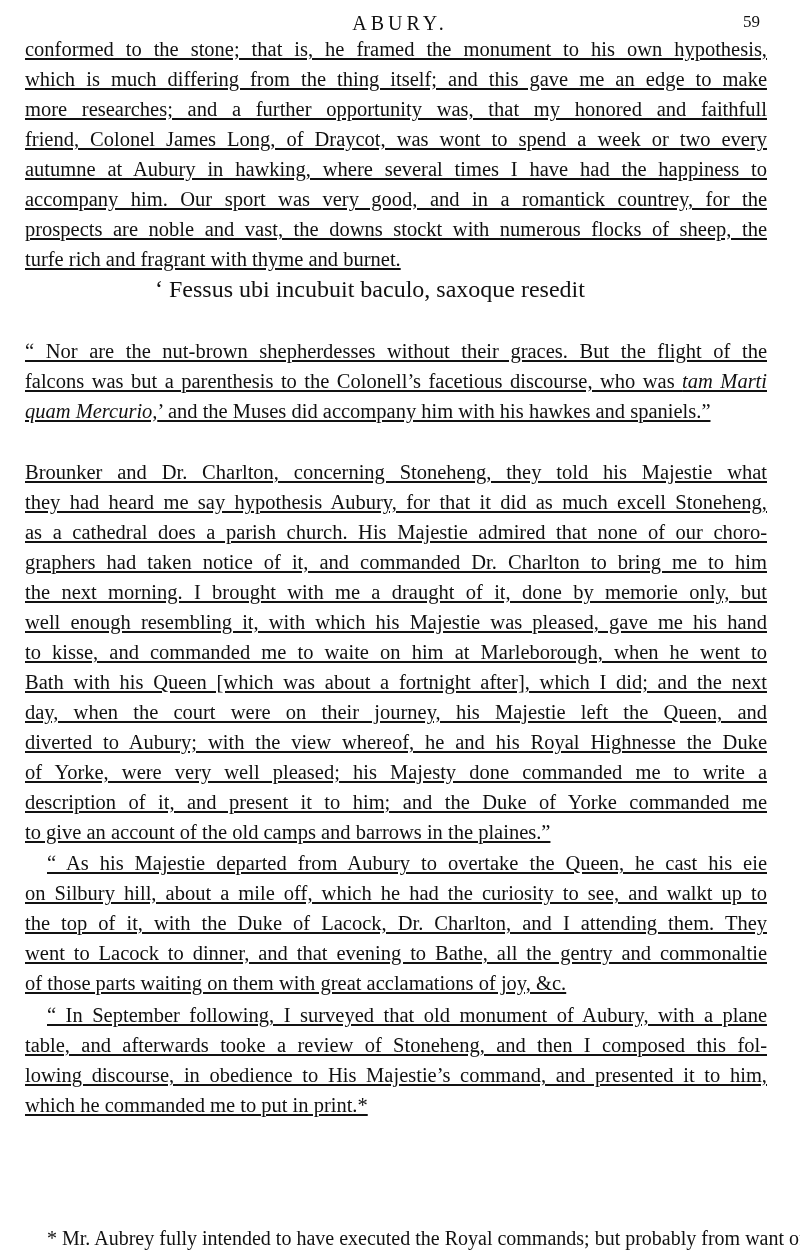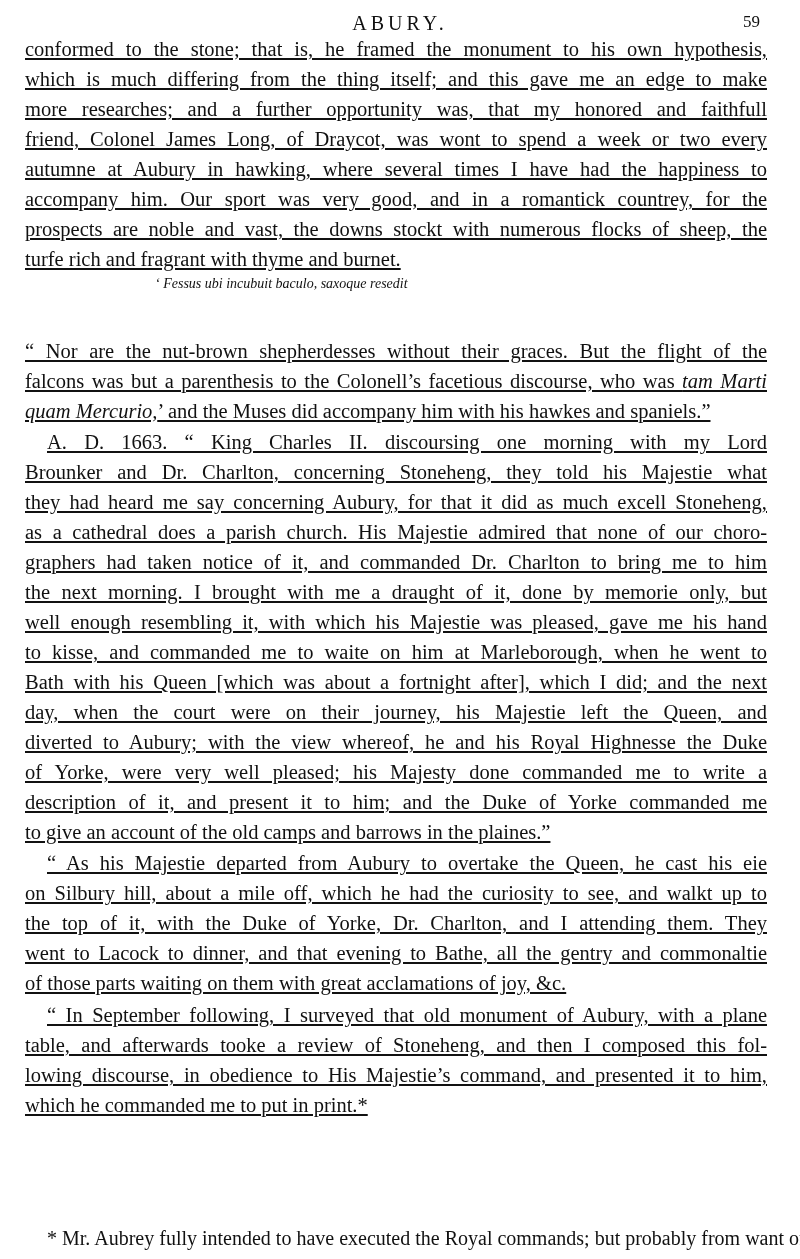--- a/index.html
+++ b/index.html
@@ -4,21 +4,21 @@
 <style>
   html, body { margin: 0; padding: 0; background: #ffffff; }
   body { width: 800px; height: 1259px; overflow: hidden; position: relative; color: #111; }
   .page { position: absolute; left: 0; top: 0; width: 800px; height: 1259px; font-family: "Liberation Serif", "DejaVu Serif", serif; }
   .running-head { position: absolute; top: 12px; left: 0; width: 792px; height: 26px; }
   .running-title { position: absolute; left: 0; width: 800px; text-align: center; font-size: 20px; letter-spacing: 4px; top: 0; }
   .page-number { position: absolute; right: 32px; top: 0; font-size: 17px; }
   .line { position: absolute; left: 25px; width: 742px; font-size: 20.5px; line-height: 30px; white-space: nowrap; text-align: justify; text-align-last: justify; text-decoration: underline; }
   .line.last { text-align-last: left; }
   .line.indent { left: 47px; width: 720px; }
-  .verse { position: absolute; font-size: 14px; font-style: italic; white-space: nowrap; }
+  .verse { position: absolute; font-size: 24px; white-space: nowrap; }
   .footnote { position: absolute; left: 47px; width: 720px; font-size: 20px; line-height: 22px; white-space: nowrap; text-align: justify; text-align-last: justify; }
   em { font-style: italic; }
 </style>
 </head>
 <body>
 
 <div class="page">
   <div class="running-head">
     <div class="running-title">ABURY.</div>
     <div class="page-number">59</div>
@@ -32,38 +32,37 @@
   <div class="line" style="top:184px">accompany him. Our sport was very good, and in a romantick countrey, for the</div>
   <div class="line" style="top:214px">prospects are noble and vast, the downs stockt with numerous flocks of sheep, the</div>
   <div class="line last" style="top:244px">turfe rich and fragrant with thyme and burnet.</div>
 
   <div class="verse" style="top:276px; left:155px">‘ Fessus ubi incubuit baculo, saxoque resedit</div>
 
   <div class="line" style="top:336px">“ Nor are the nut-brown shepherdesses without their graces. But the flight of the</div>
   <div class="line" style="top:366px"><span>falcons was but a parenthesis to the Colonell’s facetious discourse, who was </span><em>tam Marti</em></div>
   <div class="line last" style="top:396px"><em>quam Mercurio,</em><span>’ and the Muses did accompany him with his hawkes and spaniels.”</span></div>
 
-  <div class="line indent" style="top:427px">A. D. 1663. “ King Charles II. discoursing one morning with my Lord</div>
   <div class="line" style="top:457px">Brounker and Dr. Charlton, concerning Stoneheng, they told his Majestie what</div>
-  <div class="line" style="top:487px">they had heard me say concerning Aubury, for that it did as much excell Stoneheng,</div>
+  <div class="line" style="top:487px">they had heard me say hypothesis Aubury, for that it did as much excell Stoneheng,</div>
   <div class="line" style="top:517px">as a cathedral does a parish church. His Majestie admired that none of our choro-</div>
   <div class="line" style="top:547px">graphers had taken notice of it, and commanded Dr. Charlton to bring me to him</div>
   <div class="line" style="top:577px">the next morning. I brought with me a draught of it, done by memorie only, but</div>
   <div class="line" style="top:607px">well enough resembling it, with which his Majestie was pleased, gave me his hand</div>
   <div class="line" style="top:637px">to kisse, and commanded me to waite on him at Marleborough, when he went to</div>
   <div class="line" style="top:667px">Bath with his Queen [which was about a fortnight after], which I did; and the next</div>
   <div class="line" style="top:697px">day, when the court were on their journey, his Majestie left the Queen, and</div>
   <div class="line" style="top:727px">diverted to Aubury; with the view whereof, he and his Royal Highnesse the Duke</div>
   <div class="line" style="top:757px">of Yorke, were very well pleased; his Majesty done commanded me to write a</div>
   <div class="line" style="top:787px">description of it, and present it to him; and the Duke of Yorke commanded me</div>
   <div class="line last" style="top:817px">to give an account of the old camps and barrows in the plaines.”</div>
 
   <div class="line indent" style="top:848px">“ As his Majestie departed from Aubury to overtake the Queen, he cast his eie</div>
   <div class="line" style="top:878px">on Silbury hill, about a mile off, which he had the curiosity to see, and walkt up to</div>
-  <div class="line" style="top:908px">the top of it, with the Duke of Yorke, Dr. Charlton, and I attending them. They</div>
+  <div class="line" style="top:908px">the top of it, with the Duke of Lacock, Dr. Charlton, and I attending them. They</div>
   <div class="line" style="top:938px">went to Lacock to dinner, and that evening to Bathe, all the gentry and commonaltie</div>
   <div class="line last" style="top:968px">of those parts waiting on them with great acclamations of joy, &amp;c.</div>
 
   <div class="line indent" style="top:1000px">“ In September following, I surveyed that old monument of Aubury, with a plane</div>
   <div class="line" style="top:1030px">table, and afterwards tooke a review of Stoneheng, and then I composed this fol-</div>
   <div class="line" style="top:1060px">lowing discourse, in obedience to His Majestie’s command, and presented it to him,</div>
   <div class="line last" style="top:1090px">which he commanded me to put in print.*</div>
 
   <div class="footnote" style="top:1227px">* Mr. Aubrey fully intended to have executed the Royal commands; but probably from want of</div>
 </div>

